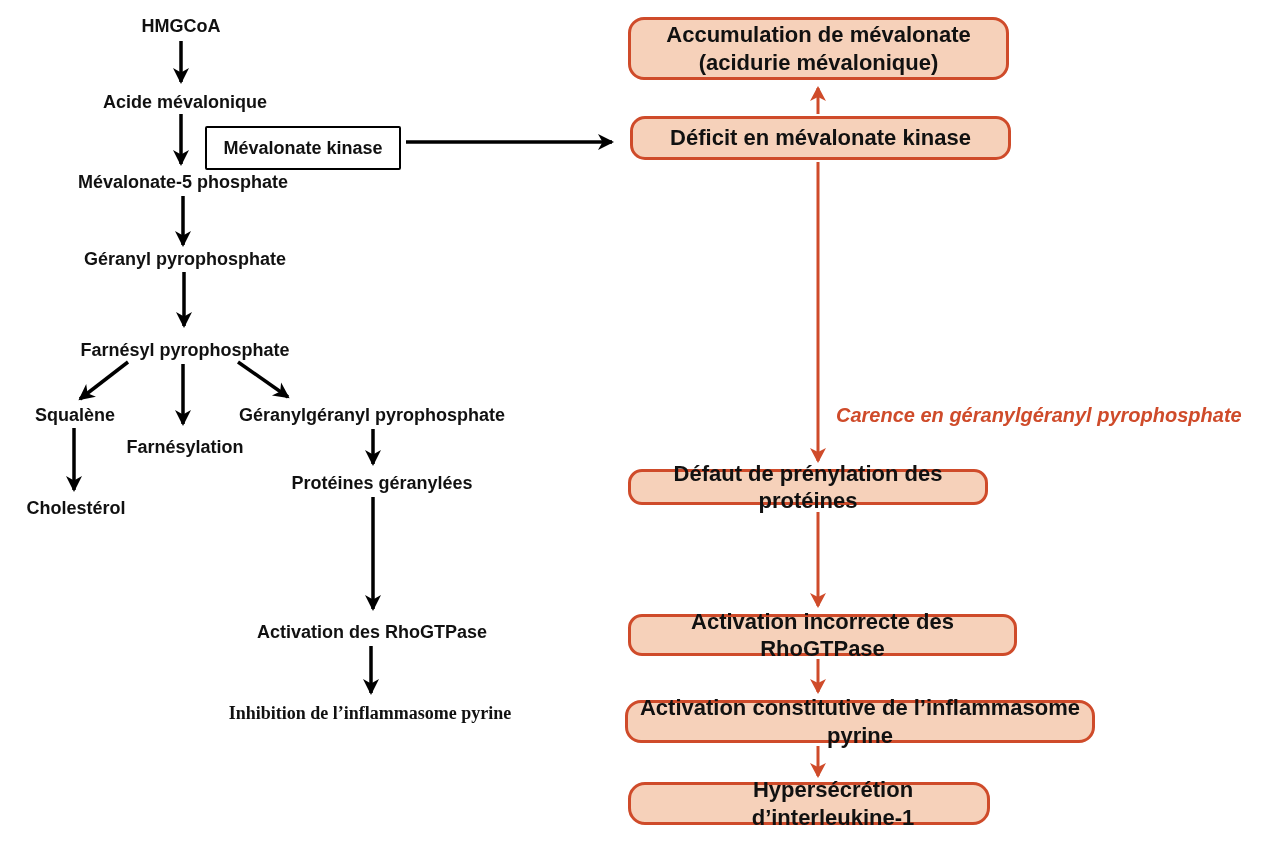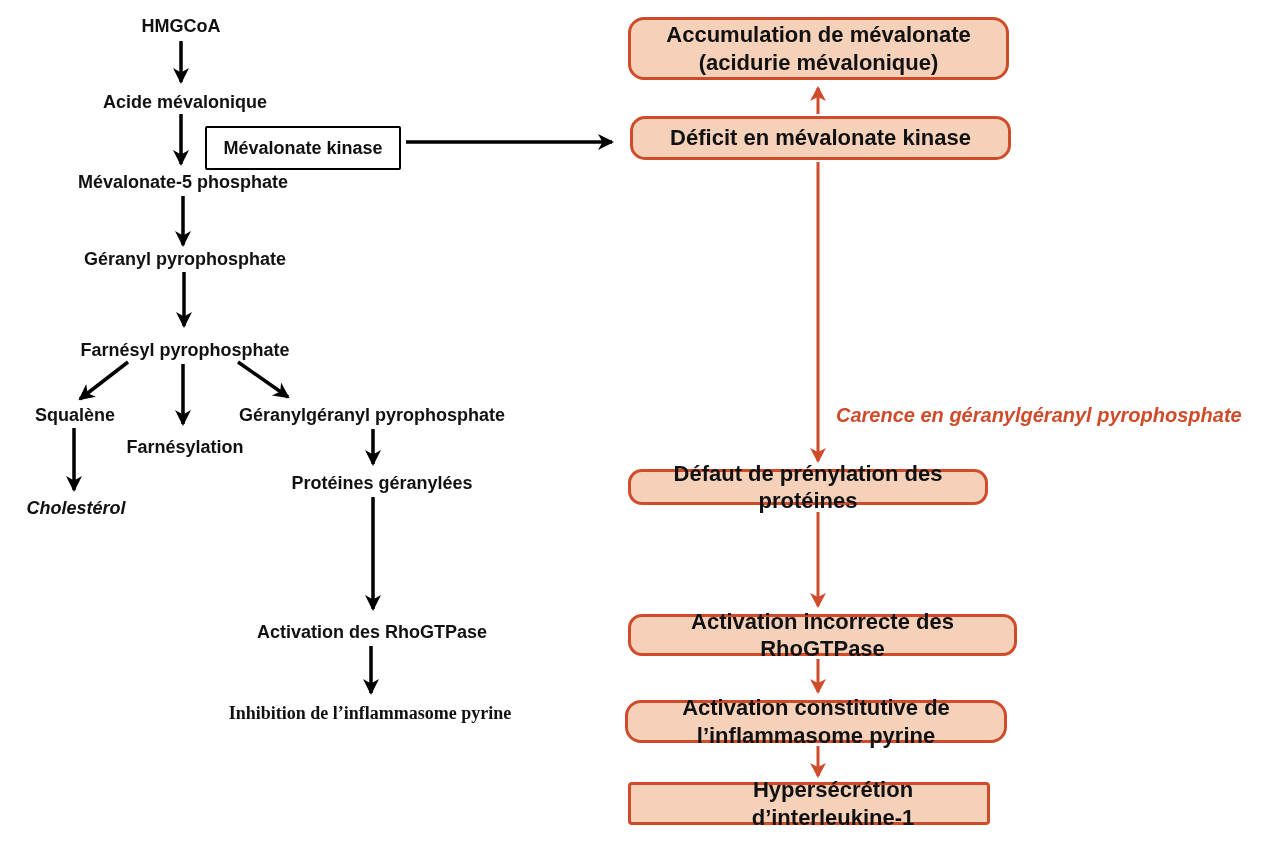--- a/index.html
+++ b/index.html
@@ -93,21 +93,21 @@
   </svg>
 
   <div class="lbl" style="left:181px;top:26px;">HMGCoA</div>
   <div class="lbl" style="left:185px;top:102px;">Acide mévalonique</div>
   <div class="lbl" style="left:183px;top:182px;">Mévalonate-5 phosphate</div>
   <div class="lbl" style="left:185px;top:259px;">Géranyl pyrophosphate</div>
   <div class="lbl" style="left:185px;top:350px;">Farnésyl pyrophosphate</div>
   <div class="lbl" style="left:75px;top:415px;">Squalène</div>
   <div class="lbl" style="left:185px;top:447px;">Farnésylation</div>
   <div class="lbl" style="left:372px;top:415px;">Géranylgéranyl pyrophosphate</div>
-  <div class="lbl" style="left:76px;top:508px;font-style:italic;">Cholestérol</div>
+  <div class="lbl" style="left:76px;top:508px;">Cholestérol</div>
   <div class="lbl" style="left:382px;top:483px;">Protéines géranylées</div>
   <div class="lbl" style="left:372px;top:632px;">Activation des RhoGTPase</div>
   <div class="lbl" style="left:370px;top:713px;font-family:Liberation Serif, serif;">Inhibition de l’inflammasome pyrine</div>
 
   <div class="enzyme" style="left:205px;top:126px;width:196px;height:44px;">
     <span>Mévalonate kinase</span>
   </div>
 
   <div class="pbox" style="left:628px;top:17px;width:381px;height:63px;border-radius:16px;">
     <span>Accumulation de mévalonate</span>
@@ -121,21 +121,21 @@
   <div class="carence" style="left:836px;top:404px;">Carence en géranylgéranyl pyrophosphate</div>
 
   <div class="pbox" style="left:628px;top:469px;width:360px;height:36px;border-radius:14px;text-align:center;">
     <span>Défaut de prénylation des protéines</span>
   </div>
 
   <div class="pbox" style="left:628px;top:614px;width:389px;height:42px;border-radius:14px;">
     <span>Activation incorrecte des RhoGTPase</span>
   </div>
 
-  <div class="pbox" style="left:625px;top:700px;width:382px;height:43px;border-radius:16px;">
+  <div class="pbox" style="left:625px;top:700px;width:470px;height:43px;border-radius:16px;">
     <span>Activation constitutive de l’inflammasome pyrine</span>
   </div>
 
-  <div class="pbox" style="left:628px;top:782px;width:362px;height:43px;border-radius:4px;padding-left:48px;">
+  <div class="pbox" style="left:628px;top:782px;width:362px;height:43px;border-radius:17px;padding-left:48px;">
     <span>Hypersécrétion d’interleukine-1</span>
   </div>
 
 </div>
 
 </body></html>

